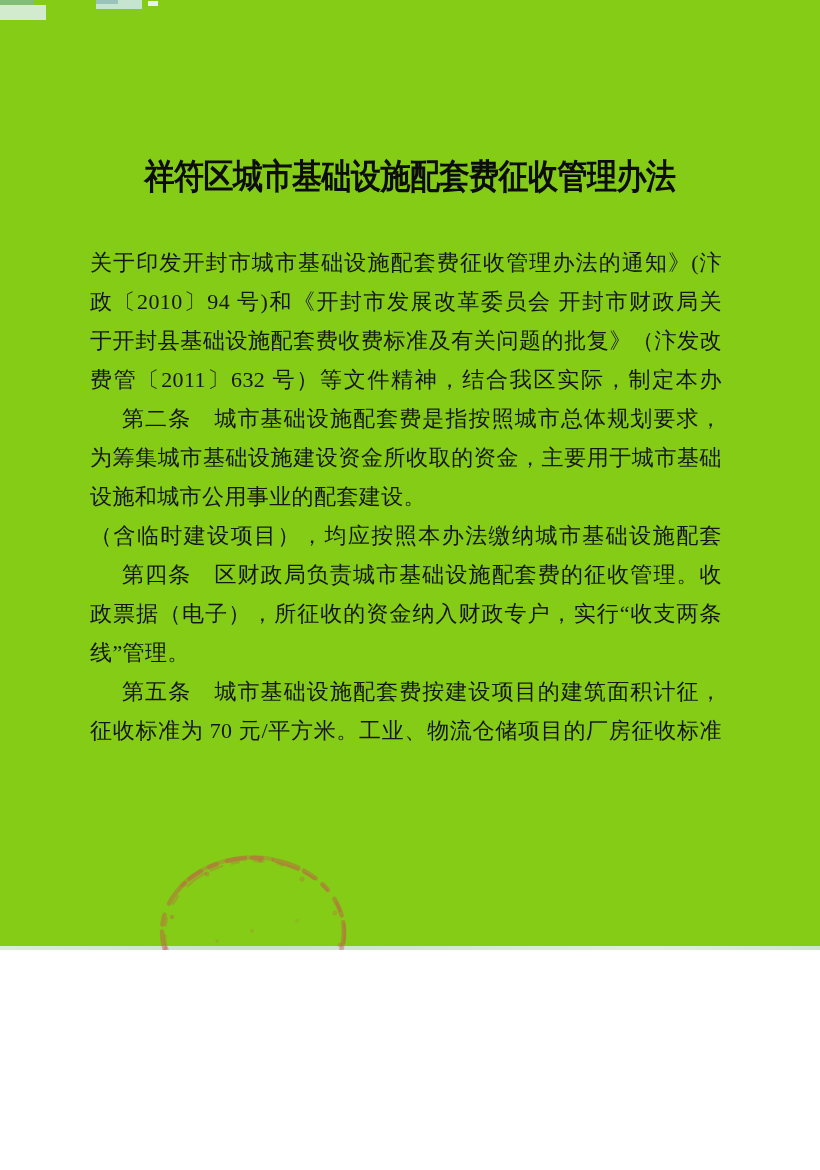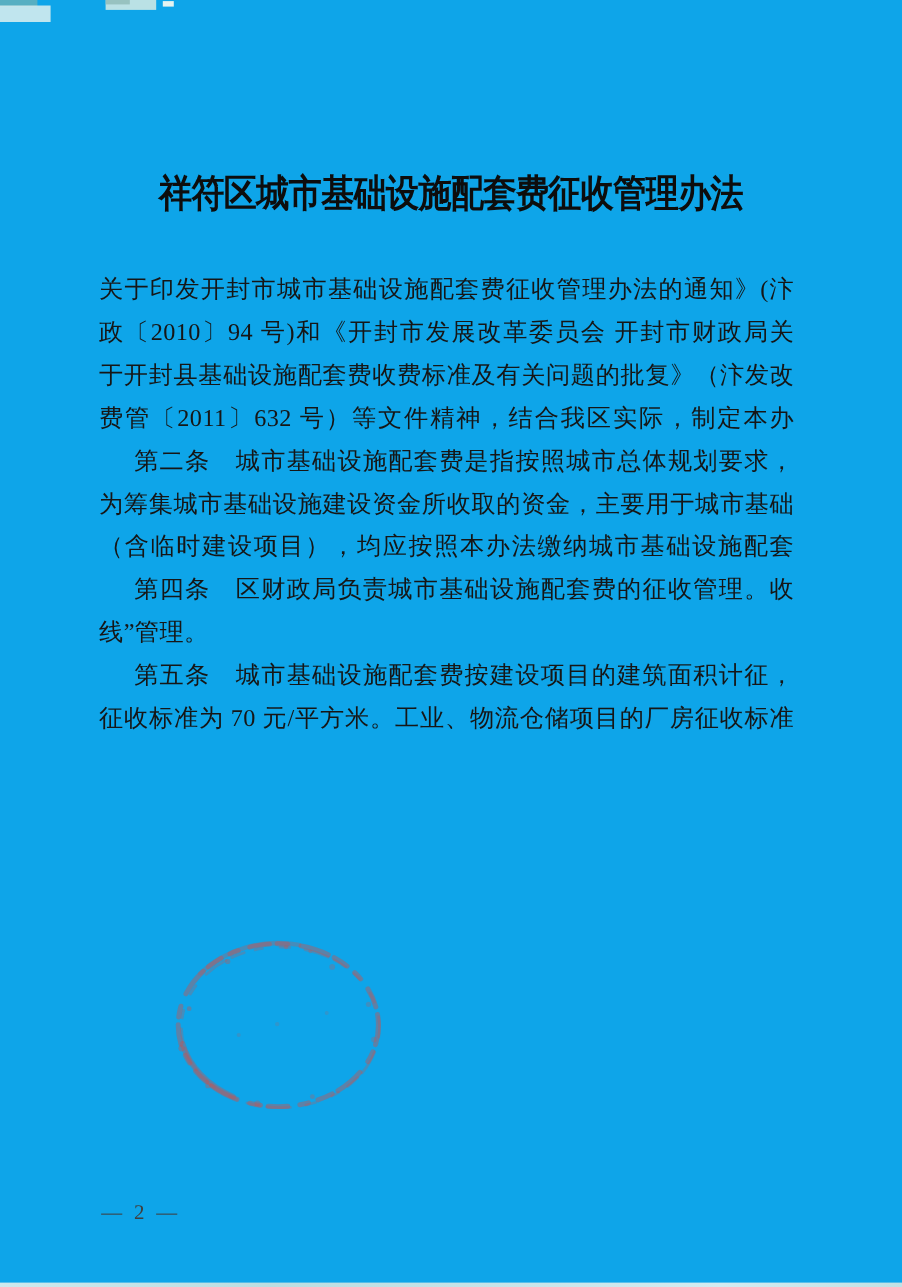--- a/index.html
+++ b/index.html
@@ -1,19 +1,19 @@
 <!DOCTYPE html>
 <html><head>
 <meta charset="utf-8">
 <style>
   html,body{margin:0;padding:0;background:#ffffff;}
   .sheet{
     position:relative;
-    width:820px;height:1170px;
-    background:#0ea5e9;
+    width:820px;height:950px;
+    background:#84cc16;
     overflow:hidden;
     font-family:"Liberation Serif","DejaVu Serif",serif;
   }
   
   .mark{position:absolute;pointer-events:none;}
   .m1{left:0;top:0;width:34px;height:6px;background:#7fb3ae;opacity:.65;}
   .m2{left:0;top:5px;width:46px;height:15px;background:#dff0ee;opacity:.85;}
   .m3{left:96px;top:0;width:46px;height:9px;background:#cde8e4;opacity:.9;}
   .m4{left:96px;top:0;width:22px;height:4px;background:#8fbab6;opacity:.8;}
   .m5{left:148px;top:1px;width:10px;height:5px;background:#e4f3f1;}
@@ -60,22 +60,24 @@
 
   <h1 class="doc-title">祥符区城市基础设施配套费征收管理办法</h1>
 
   <div class="body-text">
       <div class="line just">关于印发开封市城市基础设施配套费征收管理办法的通知》(汴</div>
       <div class="line just">政〔2010〕94 号)和《开封市发展改革委员会 开封市财政局关</div>
       <div class="line just">于开封县基础设施配套费收费标准及有关问题的批复》（汴发改</div>
       <div class="line just">费管〔2011〕632 号）等文件精神，结合我区实际，制定本办法。</div>
       <div class="line indent just">第二条　城市基础设施配套费是指按照城市总体规划要求，</div>
       <div class="line just">为筹集城市基础设施建设资金所收取的资金，主要用于城市基础</div>
+      <div class="line last">设施和城市公用事业的配套建设。</div>
       <div class="line just">（含临时建设项目），均应按照本办法缴纳城市基础设施配套费。</div>
       <div class="line indent just">第四条　区财政局负责城市基础设施配套费的征收管理。收</div>
+      <div class="line just">政票据（电子），所征收的资金纳入财政专户，实行“收支两条</div>
       <div class="line last">线”管理。</div>
       <div class="line indent just">第五条　城市基础设施配套费按建设项目的建筑面积计征，</div>
       <div class="line just">征收标准为 70 元/平方米。工业、物流仓储项目的厂房征收标准</div>
     </div>
 
   <svg class="stamp" width="204" height="170" viewBox="0 0 204 170">
     <g fill="none" stroke="#c9524e" stroke-linecap="round">
       <ellipse cx="101" cy="83" rx="91" ry="74" stroke-width="4.5" opacity="0.42" stroke-dasharray="18 7 10 12 26 6 14 9 8 11"></ellipse>
       <ellipse cx="103" cy="85" rx="90" ry="73" stroke-width="2.5" opacity="0.28" stroke-dasharray="9 14 22 6 12 10 7 16"></ellipse>
       <path d="M 14 100 A 91 74 0 0 0 60 148" stroke-width="5" opacity="0.38"></path>

